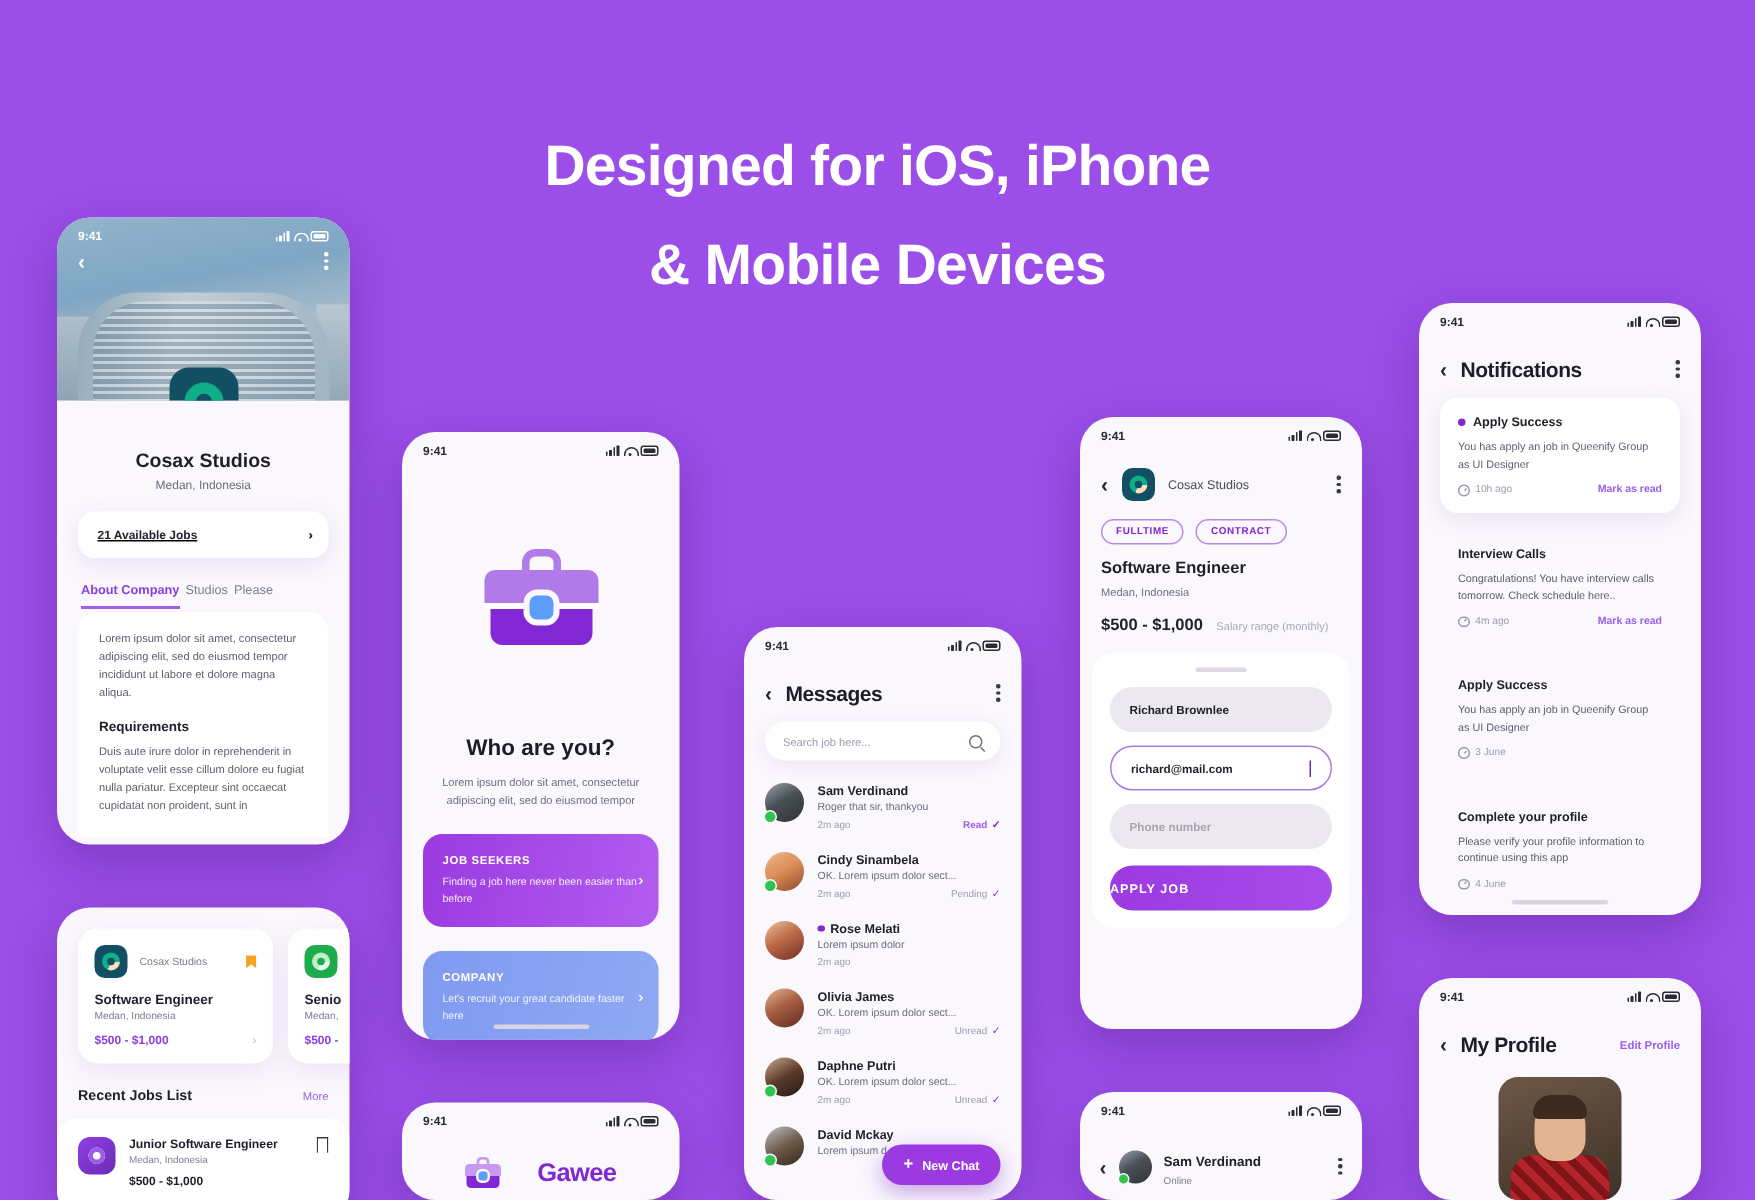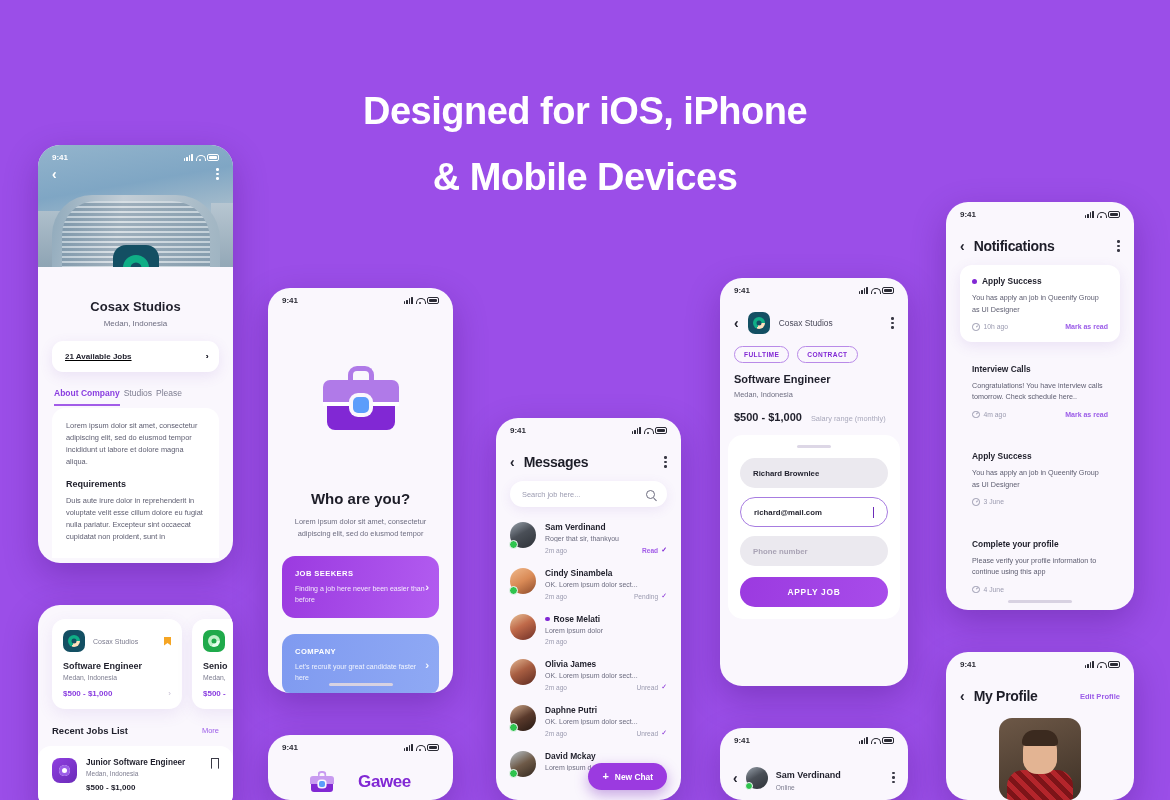--- a/index.html
+++ b/index.html
@@ -231,21 +231,21 @@
   .fld { margin-top:9px; height:30px; border-radius:15px; background:#ebe9ef;
     display:flex; align-items:center; padding:0 13px; }
   .fld.active { background:#fff; border:1.3px solid #a77ce0; }
   .fld input { border:none;outline:none;background:transparent;width:100%;
     font-size:7.8px;font-weight:bold;color:#1f1f2b;font-family:inherit; }
   .fld input::placeholder { color:#a9a3b5; font-weight:bold; }
   .caret { width:1px;height:11px;background:#6b2bb8;margin-left:-1px; }
   .applybtn { margin-top:11px; height:30px; border-radius:16px;
     background:linear-gradient(100deg,#9b3ae0,#a84cea); color:#fff;
     font-size:8.4px; font-weight:bold; letter-spacing:.7px;
-    display:flex;align-items:center;justify-content:center; cursor:pointer; }
+    display:flex;align-items:center;cursor:pointer; }
 
   
   #p7 { left: 720px; top: 728px; width: 188px; height: 72px; }
   .chat-hdr { display:flex; align-items:center; gap:8px; padding:0 13px; }
   .cav { width:22px;height:22px;border-radius:50%;position:relative;flex:none; }
   .cav .dot{position:absolute;left:-1px;bottom:-1px;width:8px;height:8px;border-radius:50%;
     background:#2fc44e;border:1.5px solid #faf7fd;}
   .cname{font-size:9px;font-weight:bold;color:#1f1f2b;}
   .cstat{font-size:6.6px;color:#7d7d90;margin-top:2px;}
 

